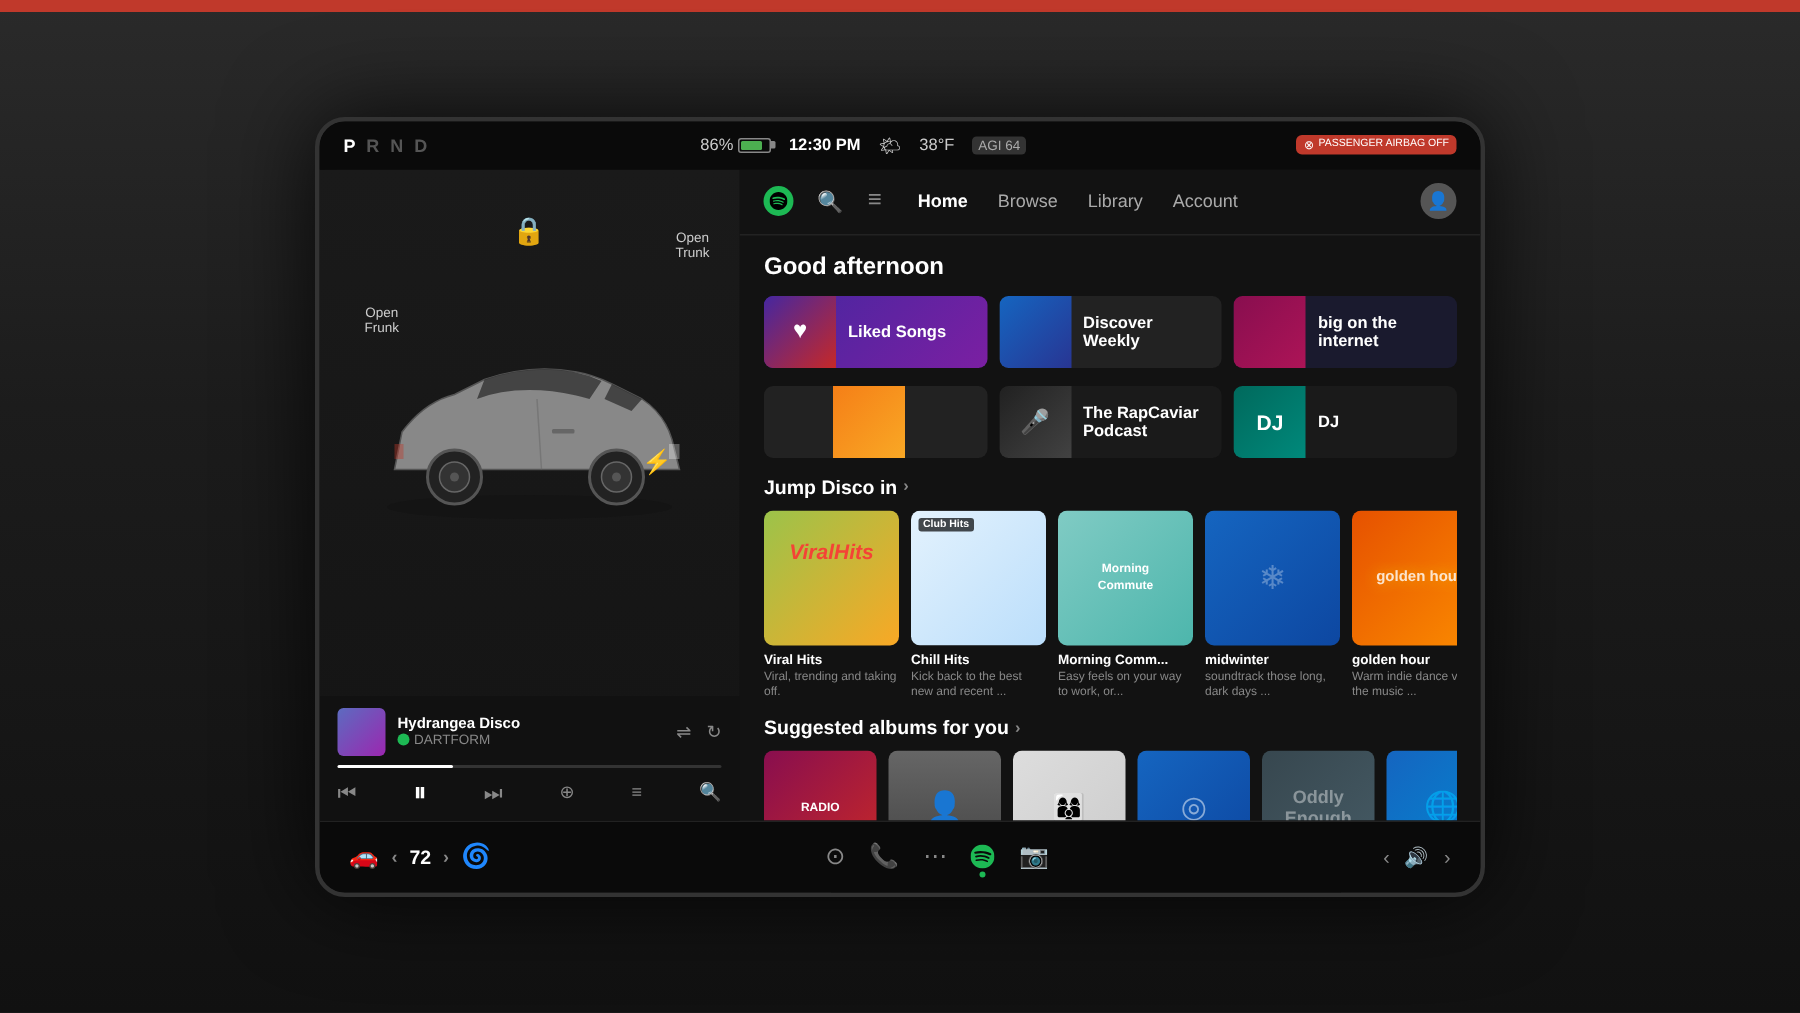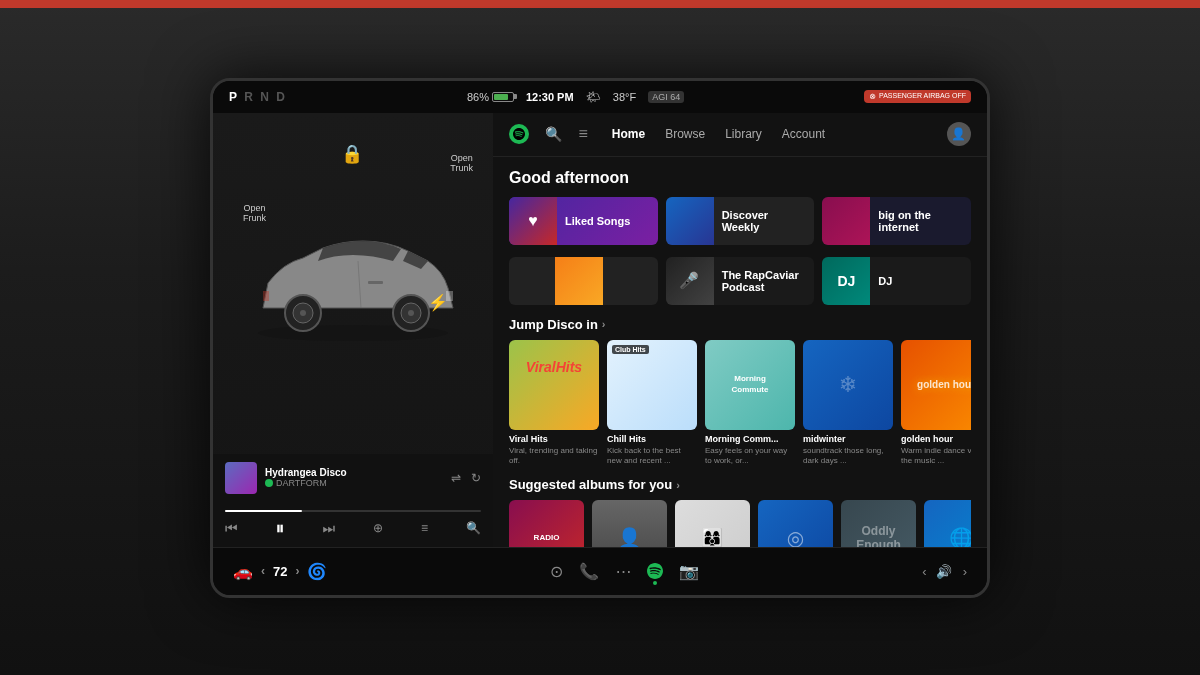--- a/index.html
+++ b/index.html
@@ -218,21 +218,21 @@
     
     .player-section {
       background: #111;
       padding: 8px 12px;
     }
 
     .player-track {
       display: flex;
       align-items: center;
       gap: 8px;
-      margin-bottom: 16px;
+      margin-bottom: 6px;
     }
 
     .track-thumb {
       width: 32px;
       height: 32px;
       border-radius: 4px;
       background: linear-gradient(135deg, #4a90d9, #7b68ee);
       flex-shrink: 0;
     }
 

